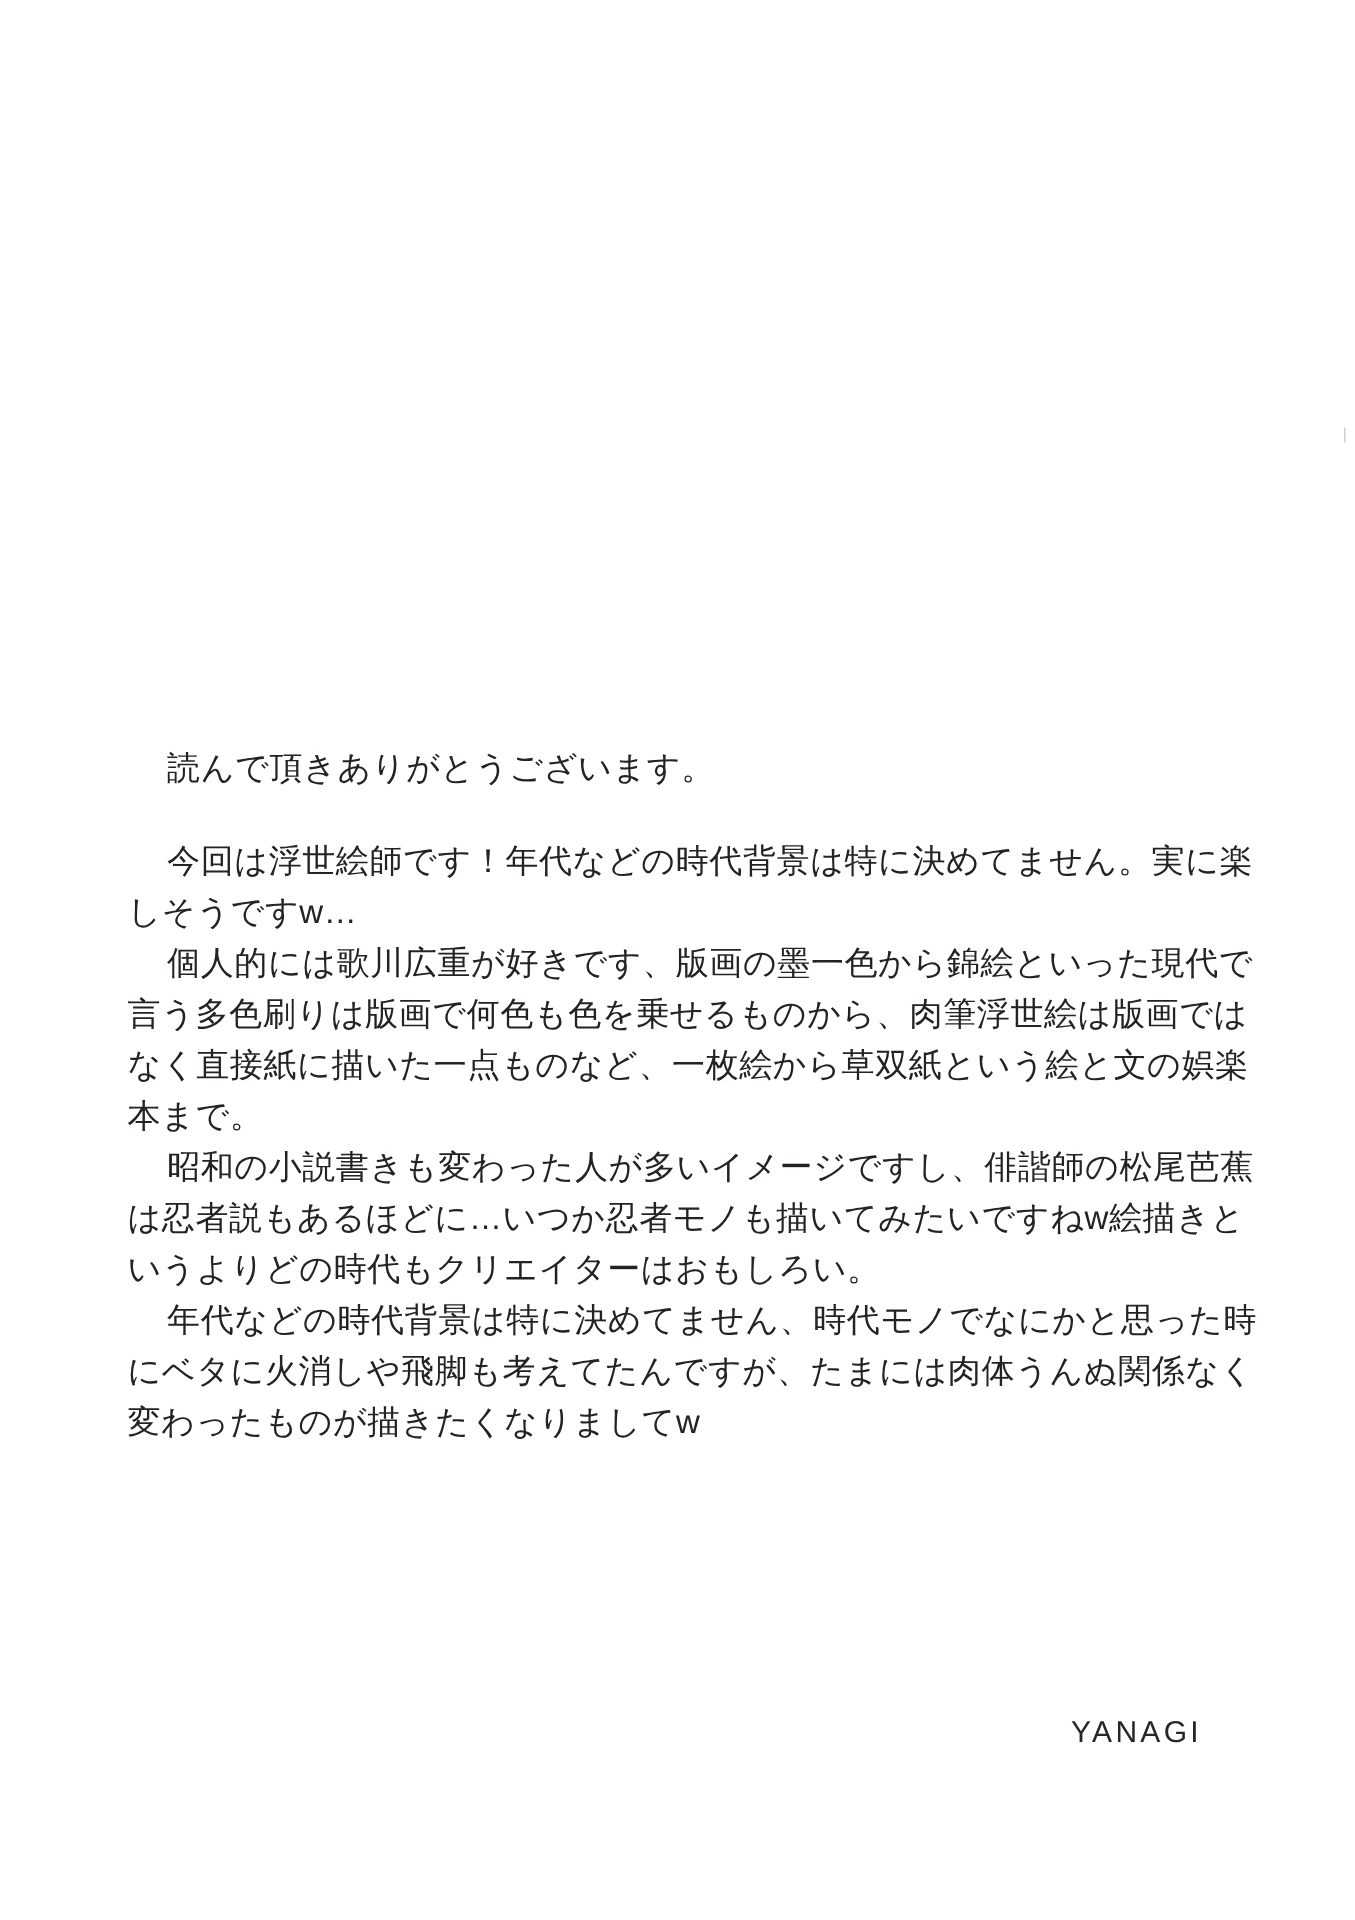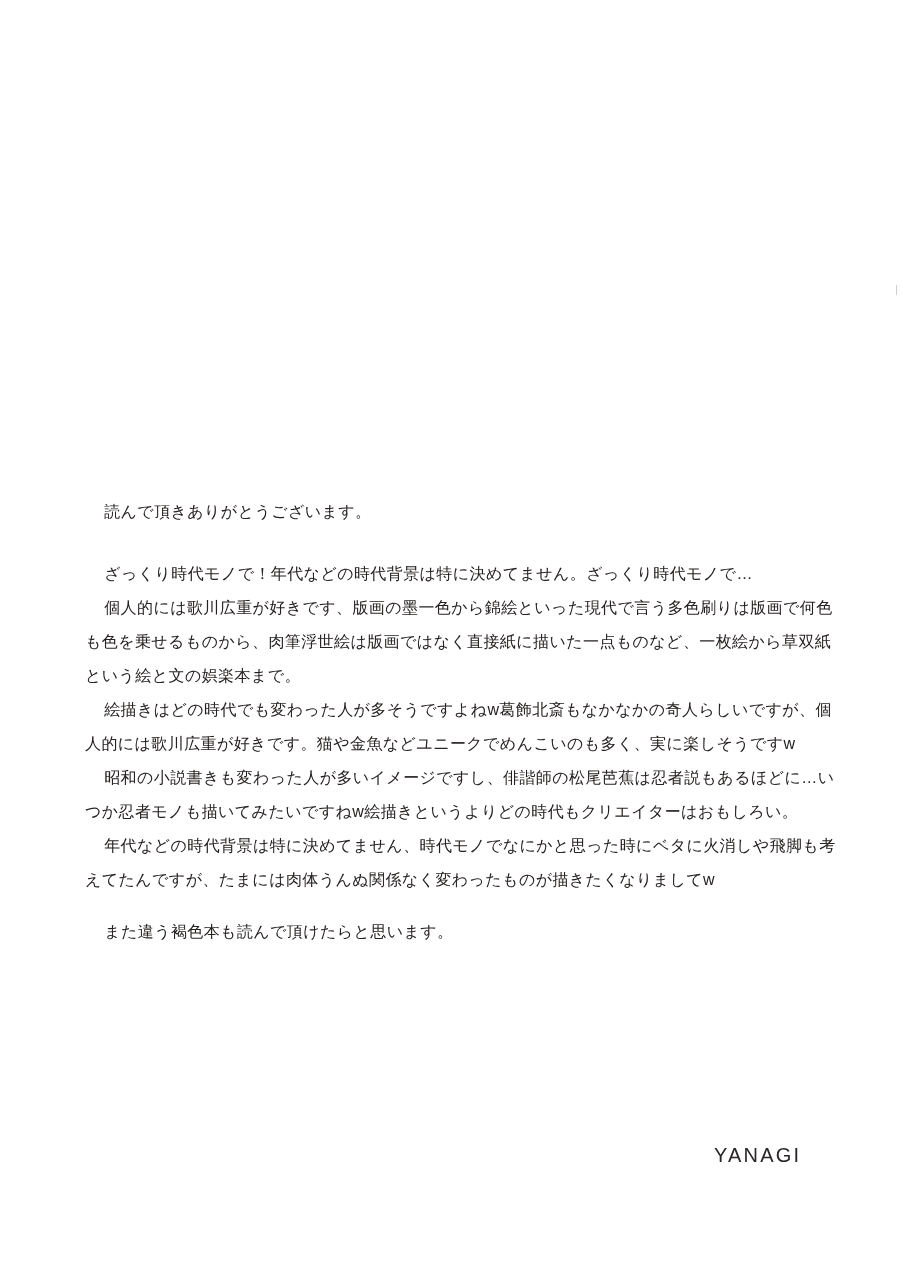--- a/index.html
+++ b/index.html
@@ -23,21 +23,21 @@
     height: 1280px;
     background: #ffffff;
   }
   .afterword {
     position: absolute;
     left: 85px;
     top: 495px;
     width: 760px;
   }
   .para {
-    font-size: 16px;
+    font-size: 22px;
     line-height: 34px;
     letter-spacing: 0.4px;
     margin: 0;
     text-indent: 1.2em;
     color: #262221;
     font-weight: 400;
   }
   .gap-lg {
     height: 28px;
   }
@@ -66,24 +66,22 @@
 </head>
 <body>
 
 <div class="page">
 
   <div class="edge-mark"></div>
 
   <div class="afterword">
     <p class="para">読んで頂きありがとうございます。</p>
     <div class="gap-lg"></div>
-    <p class="para">ざっくり時代モノで！年代などの時代背景は特に決めてません。ざっくり時代モノで…</p>
+    <p class="para">今回は浮世絵師です！年代などの時代背景は特に決めてません。実に楽しそうですw…</p>
     <p class="para">個人的には歌川広重が好きです、版画の墨一色から錦絵といった現代で言う多色刷りは版画で何色も色を乗せるものから、肉筆浮世絵は版画ではなく直接紙に描いた一点ものなど、一枚絵から草双紙という絵と文の娯楽本まで。</p>
-    <p class="para">絵描きはどの時代でも変わった人が多そうですよねw葛飾北斎もなかなかの奇人らしいですが、個人的には歌川広重が好きです。猫や金魚などユニークでめんこいのも多く、実に楽しそうですw</p>
     <p class="para">昭和の小説書きも変わった人が多いイメージですし、俳諧師の松尾芭蕉は忍者説もあるほどに…いつか忍者モノも描いてみたいですねw絵描きというよりどの時代もクリエイターはおもしろい。</p>
     <p class="para">年代などの時代背景は特に決めてません、時代モノでなにかと思った時にベタに火消しや飛脚も考えてたんですが、たまには肉体うんぬ関係なく変わったものが描きたくなりましてw</p>
     <div class="gap-md"></div>
-    <p class="para">また違う褐色本も読んで頂けたらと思います。</p>
   </div>
 
   <div class="signature">YANAGI</div>
 
 </div>
 
 </body></html>

